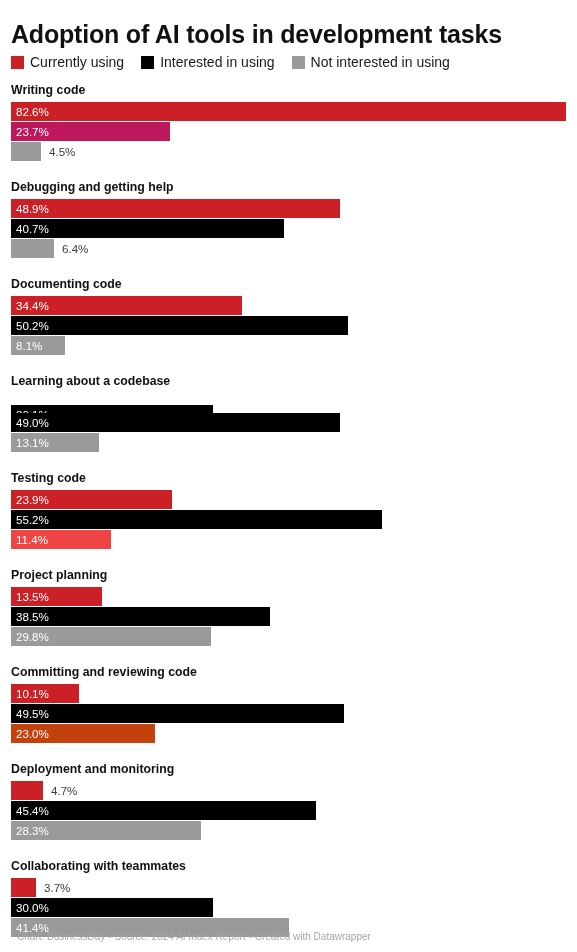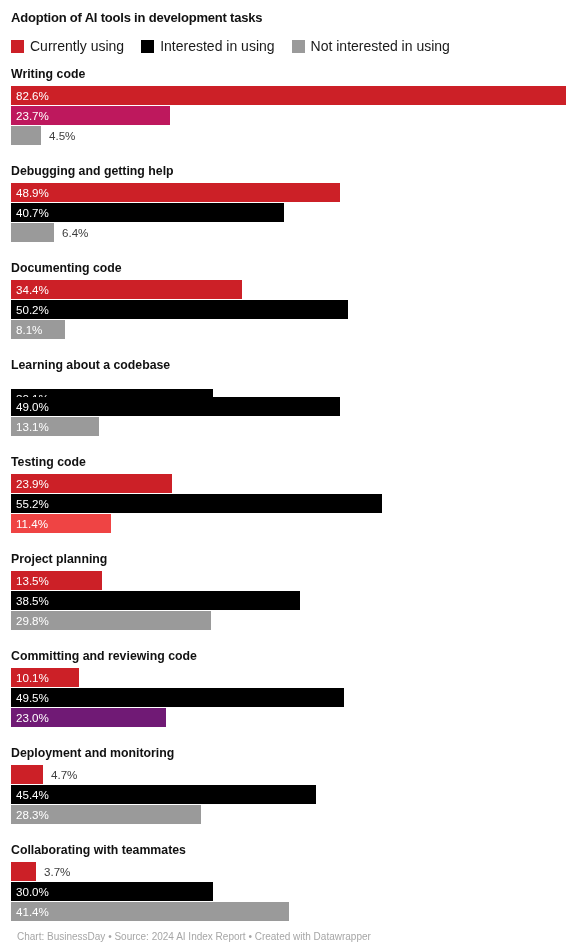--- a/index.html
+++ b/index.html
@@ -16,26 +16,26 @@
     position: relative;
   }
   .chart-root {
     width: 577px;
     height: 952px;
     box-sizing: border-box;
     padding: 0 11px;
     position: relative;
   }
   .chart-title {
-    font-size: 13px;
+    font-size: 25px;
     font-weight: bold;
     letter-spacing: -0.2px;
     color: #111111;
     margin: 0;
-    padding-top: 6px;
+    padding-top: 22px;
     line-height: 24px;
   }
   .legend {
     display: flex;
     align-items: center;
     margin-top: 8px;
     height: 16px;
   }
   .legend-item {
     display: flex;
@@ -224,21 +224,21 @@
         </div>
       </div>
       <div class="group">
         <div class="group-label">Project planning</div>
         <div class="bar-row">
           <div class="bar" style="width: 91px; background: rgb(204, 32, 39);">
             <span class="bar-value inside">13.5%</span>
           </div>
         </div>
         <div class="bar-row">
-          <div class="bar" style="width: 259px; background: rgb(0, 0, 0); padding-left: 30px;">
+          <div class="bar" style="width: 259px; background: rgb(0, 0, 0);">
             <span class="bar-value inside">38.5%</span>
           </div>
         </div>
         <div class="bar-row">
           <div class="bar" style="width: 200px; background: rgb(154, 154, 154);">
             <span class="bar-value inside">29.8%</span>
           </div>
         </div>
       </div>
       <div class="group">
@@ -247,21 +247,21 @@
           <div class="bar" style="width: 68px; background: rgb(204, 32, 39);">
             <span class="bar-value inside">10.1%</span>
           </div>
         </div>
         <div class="bar-row">
           <div class="bar" style="width: 333px; background: rgb(0, 0, 0);">
             <span class="bar-value inside">49.5%</span>
           </div>
         </div>
         <div class="bar-row">
-          <div class="bar" style="width: 155px; background: #701a75;">
+          <div class="bar" style="width: 144px; background: #c2410c;">
             <span class="bar-value inside">23.0%</span>
           </div>
         </div>
       </div>
       <div class="group">
         <div class="group-label">Deployment and monitoring</div>
         <div class="bar-row">
           <div class="bar" style="width: 32px; background: rgb(204, 32, 39);"></div>
           <span class="bar-value outside" style="position: static; margin-left: 8px;">4.7%</span>
         </div>

